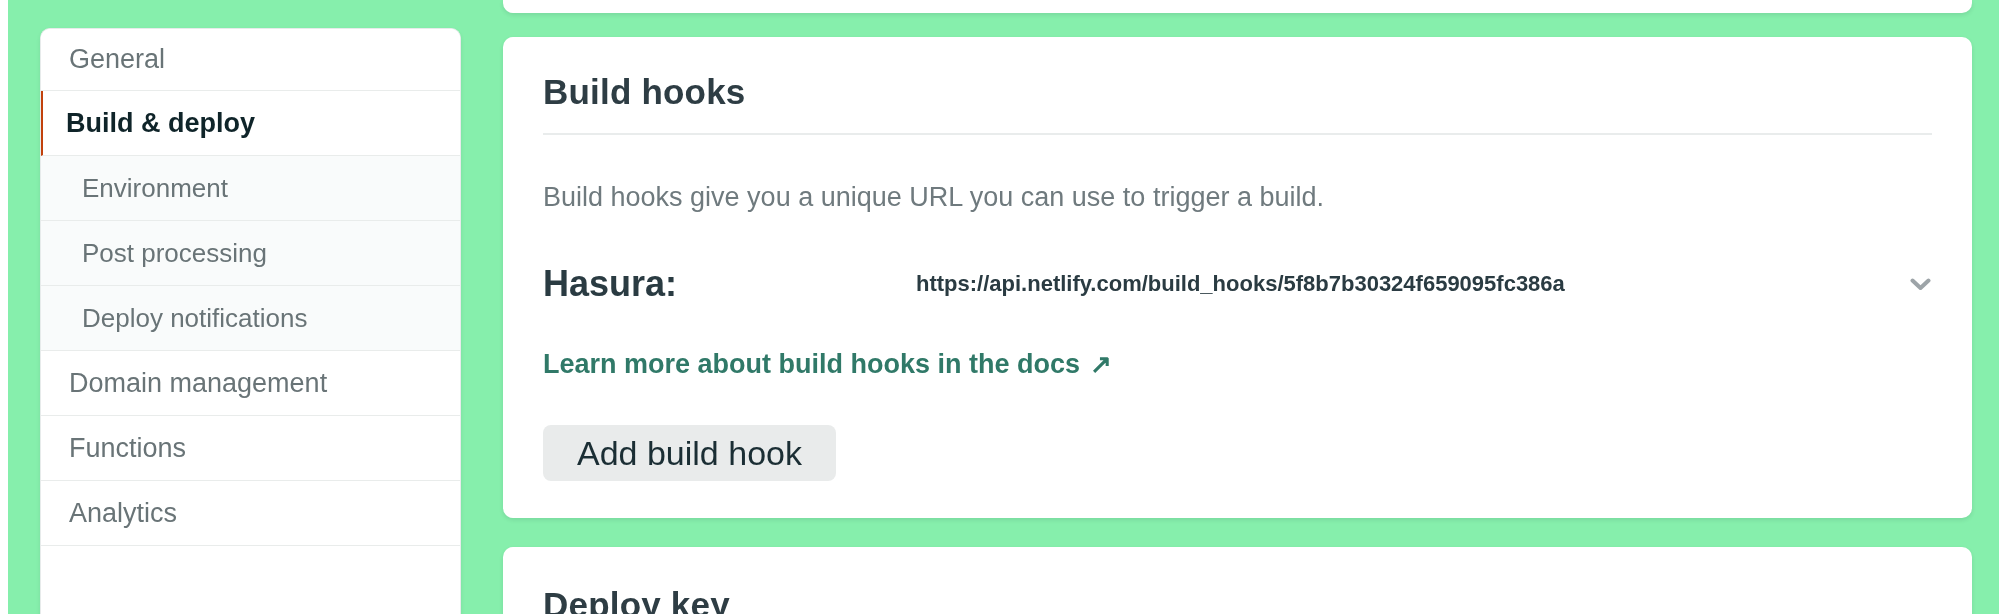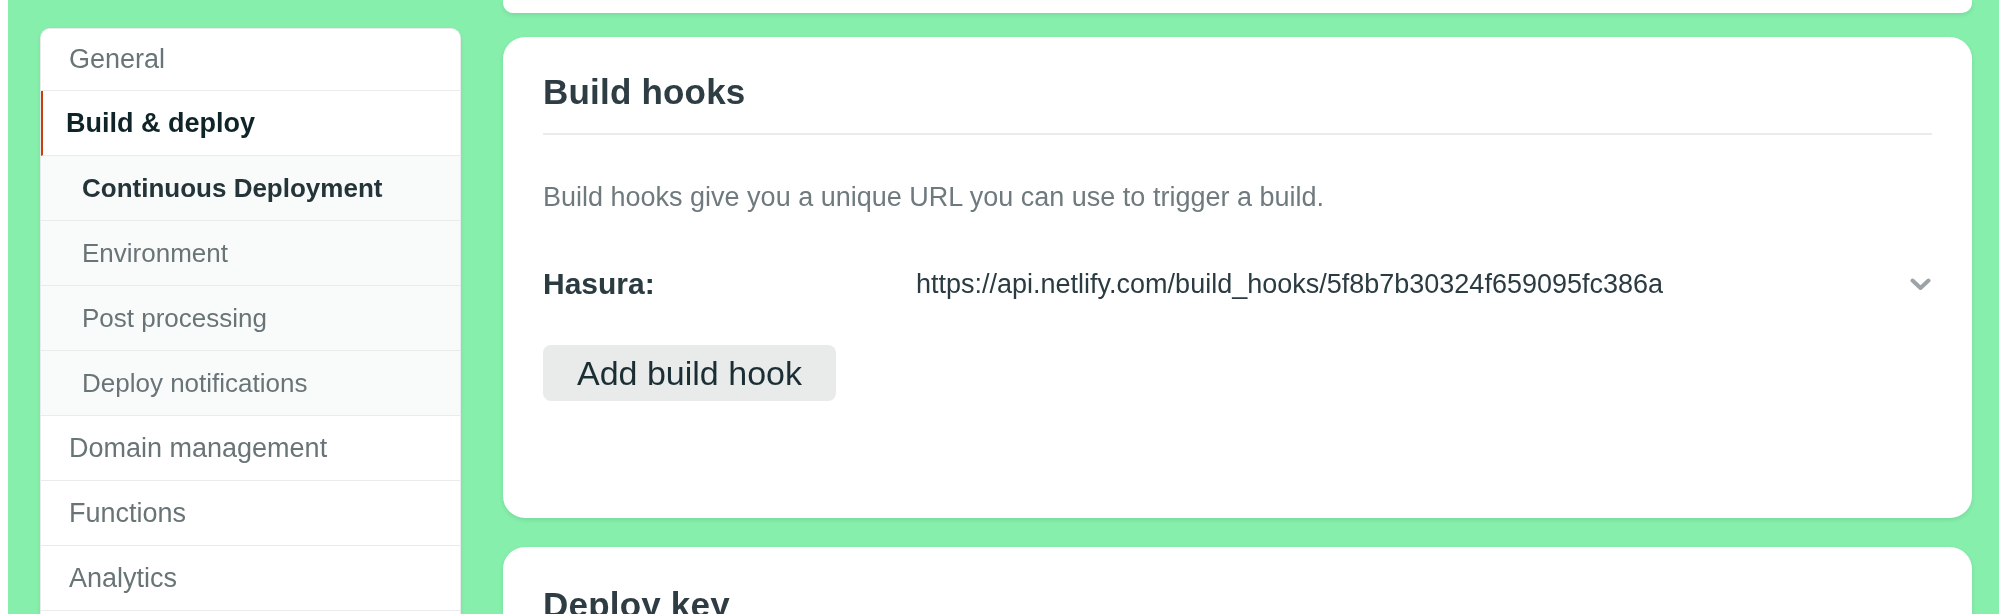--- a/index.html
+++ b/index.html
@@ -61,21 +61,21 @@
 
   
   .content {
     position: absolute;
     left: 495px;
     top: 0;
     width: 1469px;
   }
   .card {
     background: #ffffff;
-    border-radius: 22px;
+    border-radius: 10px;
     box-shadow: 0 2px 4px rgba(14,30,37,0.10);
   }
   .card-partial {
     height: 13px;
     border-radius: 0 0 10px 10px;
     margin-bottom: 24px;
   }
   .card-build-hooks {
     box-sizing: border-box;
     height: 481px;
@@ -105,27 +105,27 @@
     position: relative;
     display: flex;
     align-items: center;
     margin-top: 51px;
     height: 36px;
     padding-right: 70px;
   }
   .hook-name {
     flex: none;
     width: 373px;
-    font-size: 30px;
+    font-size: 36px;
     font-weight: 700;
     color: #2a3b42;
   }
   .hook-url {
-    font-size: 27px;
-    font-weight: 400;
+    font-size: 22px;
+    font-weight: 700;
     color: #2a3b42;
     white-space: nowrap;
   }
   .chevron-btn {
     position: absolute;
     right: -6px;
     top: 50%;
     transform: translateY(-50%);
     width: 36px;
     height: 36px;
@@ -171,21 +171,20 @@
   }
 </style>
 </head>
 <body>
 
 <div class="viewport">
 
   <nav class="sidebar">
     <a class="side-item first">General</a>
     <a class="side-item active">Build &amp; deploy</a>
-    <a class="side-item sub current">Continuous Deployment</a>
     <a class="side-item sub">Environment</a>
     <a class="side-item sub">Post processing</a>
     <a class="side-item sub">Deploy notifications</a>
     <a class="side-item">Domain management</a>
     <a class="side-item">Functions</a>
     <a class="side-item">Analytics</a>
   </nav>
 
   <main class="content">
 
@@ -199,20 +198,24 @@
       <div class="hook-row">
         <span class="hook-name">Hasura:</span>
         <span class="hook-url">https://api.netlify.com/build_hooks/5f8b7b30324f659095fc386a</span>
         <button class="chevron-btn">
           <svg width="21" height="13" viewBox="0 0 21 13" fill="none">
             <polyline points="2.5,2.5 10.5,10 18.5,2.5" stroke="#9da4a8" stroke-width="4" stroke-linecap="round" stroke-linejoin="round" fill="none"></polyline>
           </svg>
         </button>
       </div>
 
+      <a class="docs-link">
+        <span>Learn more about build hooks in the docs</span>
+        <span class="ext-arrow">↗</span>
+      </a>
 
       <div class="btn-row">
         <button class="add-btn">Add build hook</button>
       </div>
     </section>
 
     <section class="card card-deploy-key">
       <h2 class="card-title">Deploy key</h2>
     </section>
 

